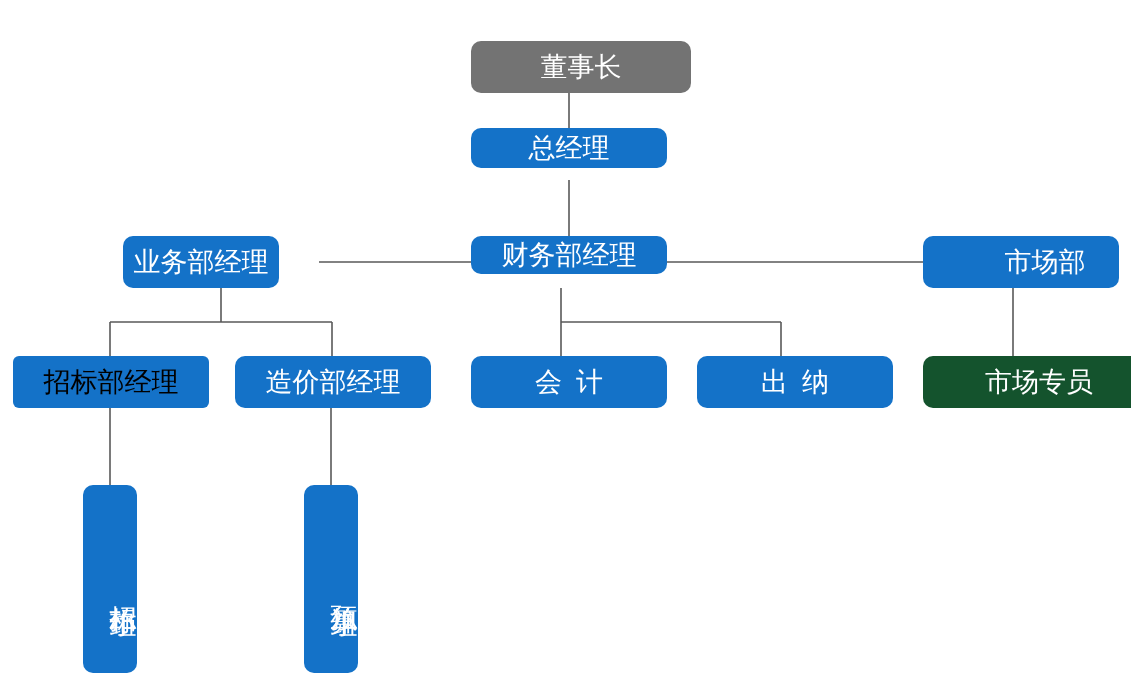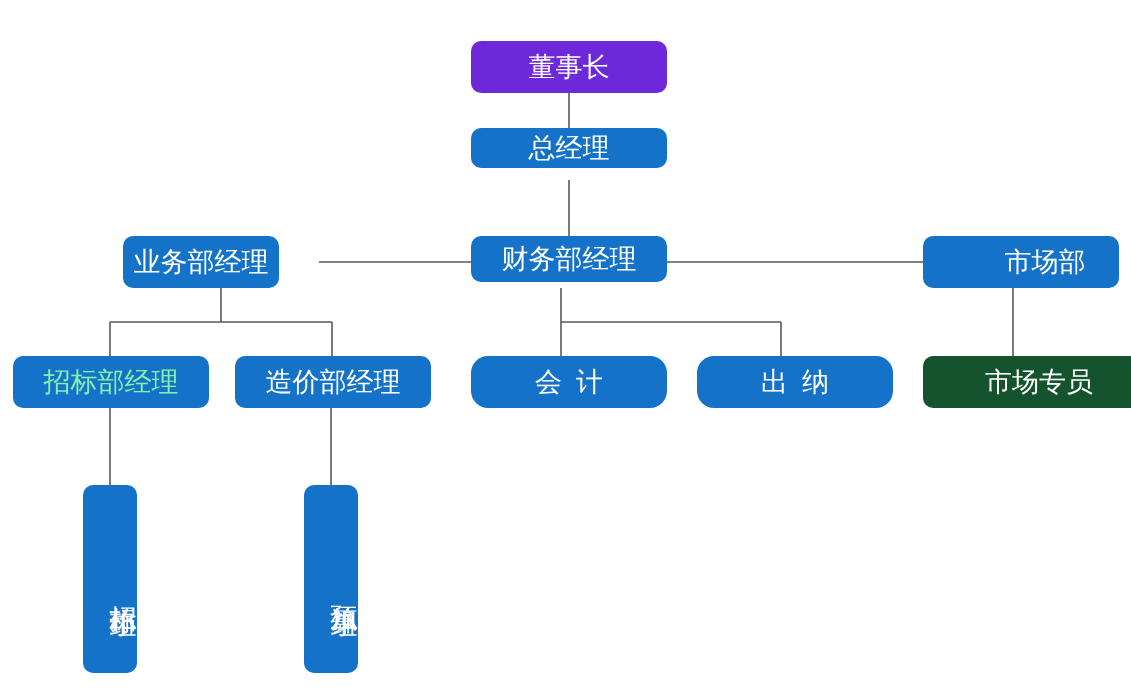--- a/index.html
+++ b/index.html
@@ -39,21 +39,20 @@
     line-height: 1.05;
     white-space: nowrap;
     z-index: 2;
   }
   .node.horiz {
     font-size: 27px;
   }
   .node.spaced {
     letter-spacing: 14px;
     text-indent: 14px;
-    border-radius: 17px;
   }
   .node.vert {
     writing-mode: vertical-rl;
     text-orientation: upright;
     align-items: flex-start;
     justify-content: center;
     padding-top: 18px;
     font-size: 27px;
     letter-spacing: 2px;
   }
@@ -73,36 +72,36 @@
       <polyline points="332,322 332,356" fill="none" stroke="#595959" stroke-width="1.6"></polyline>
       <polyline points="561,288 561,322" fill="none" stroke="#595959" stroke-width="1.6"></polyline>
       <polyline points="561,322 781,322" fill="none" stroke="#595959" stroke-width="1.6"></polyline>
       <polyline points="561,322 561,356" fill="none" stroke="#595959" stroke-width="1.6"></polyline>
       <polyline points="781,322 781,356" fill="none" stroke="#595959" stroke-width="1.6"></polyline>
       <polyline points="1013,288 1013,356" fill="none" stroke="#595959" stroke-width="1.6"></polyline>
       <polyline points="110,408 110,485" fill="none" stroke="#595959" stroke-width="1.6"></polyline>
       <polyline points="331,408 331,485" fill="none" stroke="#595959" stroke-width="1.6"></polyline>
     </svg>
   <div id="node-layer">
-      <div class="node horiz" style="left: 471px; top: 41px; width: 196px; height: 52px; background: #6d28d9; color: rgb(255, 255, 255);">
+      <div class="node horiz" style="left: 471px; top: 41px; width: 220px; height: 52px; background: #737373; color: rgb(255, 255, 255);">
         <span>董事长</span>
       </div>
       <div class="node horiz" style="left: 471px; top: 128px; width: 196px; height: 40px; background: rgb(20, 114, 200); color: rgb(255, 255, 255);">
         <span>总经理</span>
       </div>
       <div class="node horiz" style="left: 123px; top: 236px; width: 156px; height: 52px; background: rgb(20, 114, 200); color: rgb(255, 255, 255);">
         <span>业务部经理</span>
       </div>
-      <div class="node horiz" style="left: 471px; top: 236px; width: 196px; height: 46px; background: rgb(20, 114, 200); color: rgb(255, 255, 255);">
+      <div class="node horiz" style="left: 471px; top: 236px; width: 196px; height: 38px; background: rgb(20, 114, 200); color: rgb(255, 255, 255);">
         <span>财务部经理</span>
       </div>
       <div class="node horiz" style="left: 923px; top: 236px; width: 196px; height: 52px; background: rgb(20, 114, 200); color: rgb(255, 255, 255); padding-left: 48px;">
         <span>市场部</span>
       </div>
-      <div class="node horiz" style="left: 13px; top: 356px; width: 196px; height: 52px; background: rgb(20, 114, 200); color: #86efac;">
+      <div class="node horiz" style="left: 13px; top: 356px; width: 196px; height: 52px; background: rgb(20, 114, 200); color: #000000; border-radius: 6px;">
         <span>招标部经理</span>
       </div>
       <div class="node horiz" style="left: 235px; top: 356px; width: 196px; height: 52px; background: rgb(20, 114, 200); color: rgb(255, 255, 255);">
         <span>造价部经理</span>
       </div>
       <div class="node horiz spaced" style="left: 471px; top: 356px; width: 196px; height: 52px; background: rgb(20, 114, 200); color: rgb(255, 255, 255);">
         <span>会计</span>
       </div>
       <div class="node horiz spaced" style="left: 697px; top: 356px; width: 196px; height: 52px; background: rgb(20, 114, 200); color: rgb(255, 255, 255);">
         <span>出纳</span>

